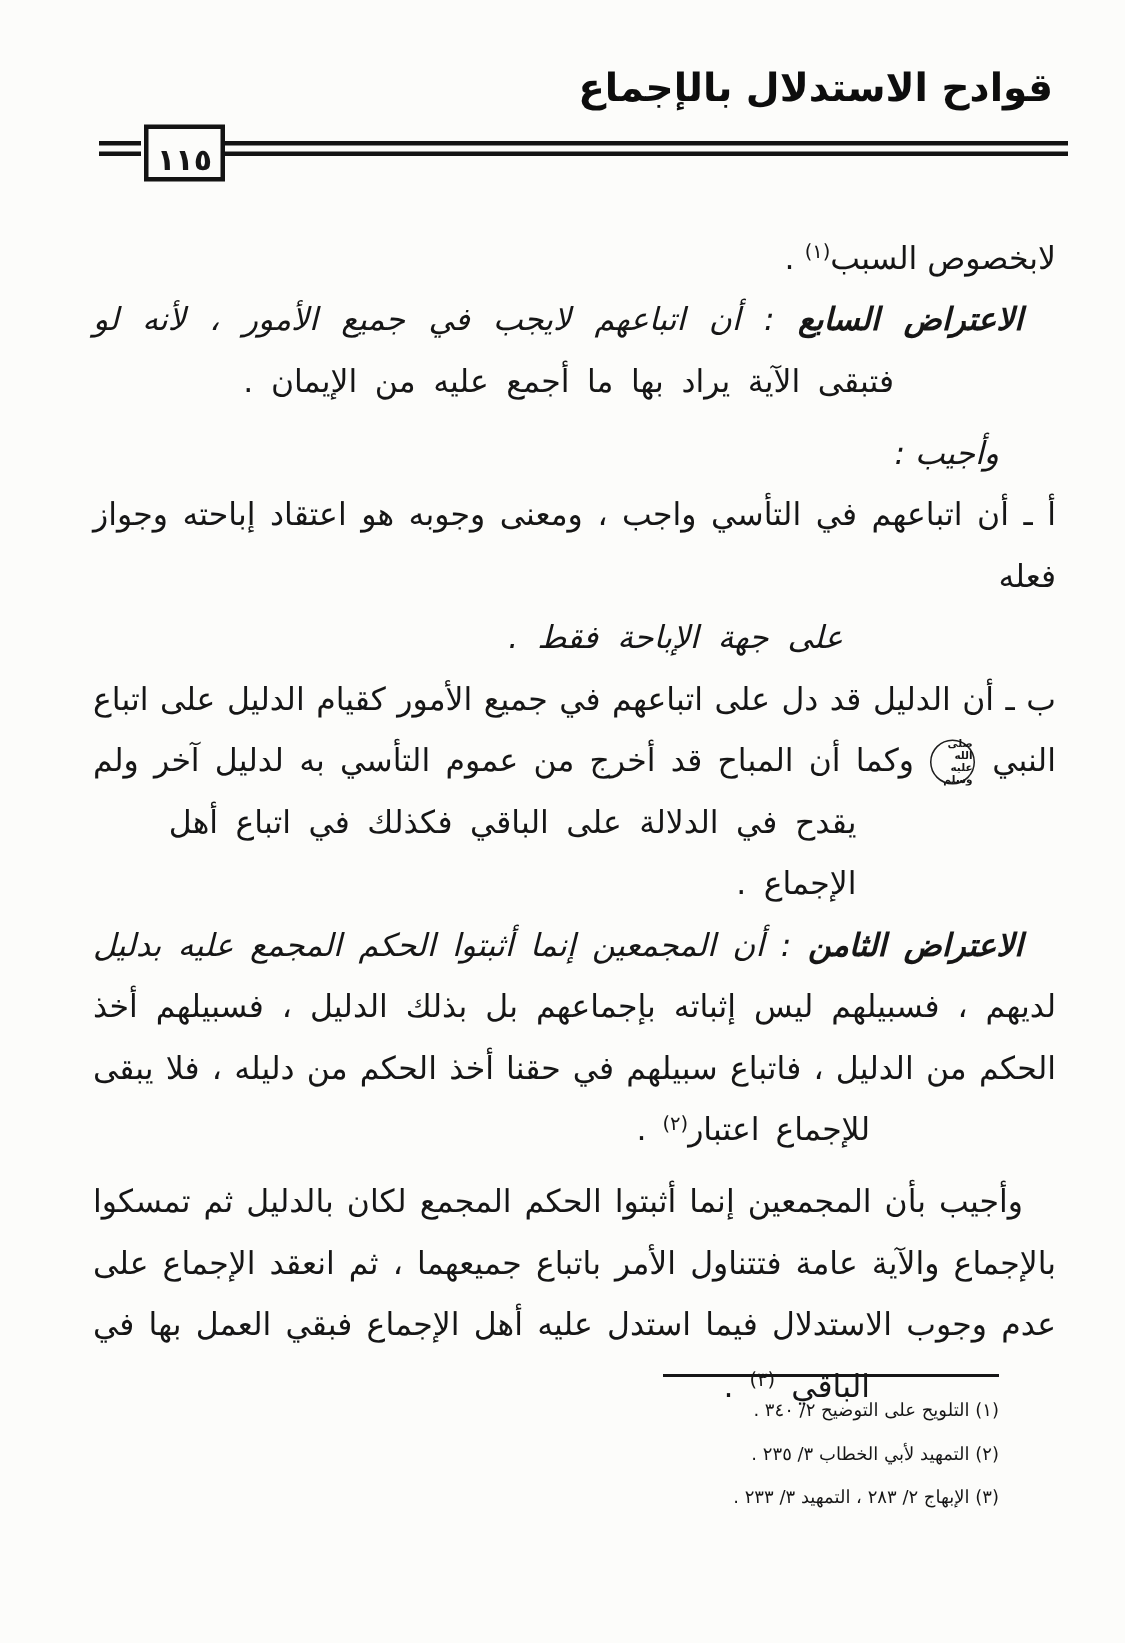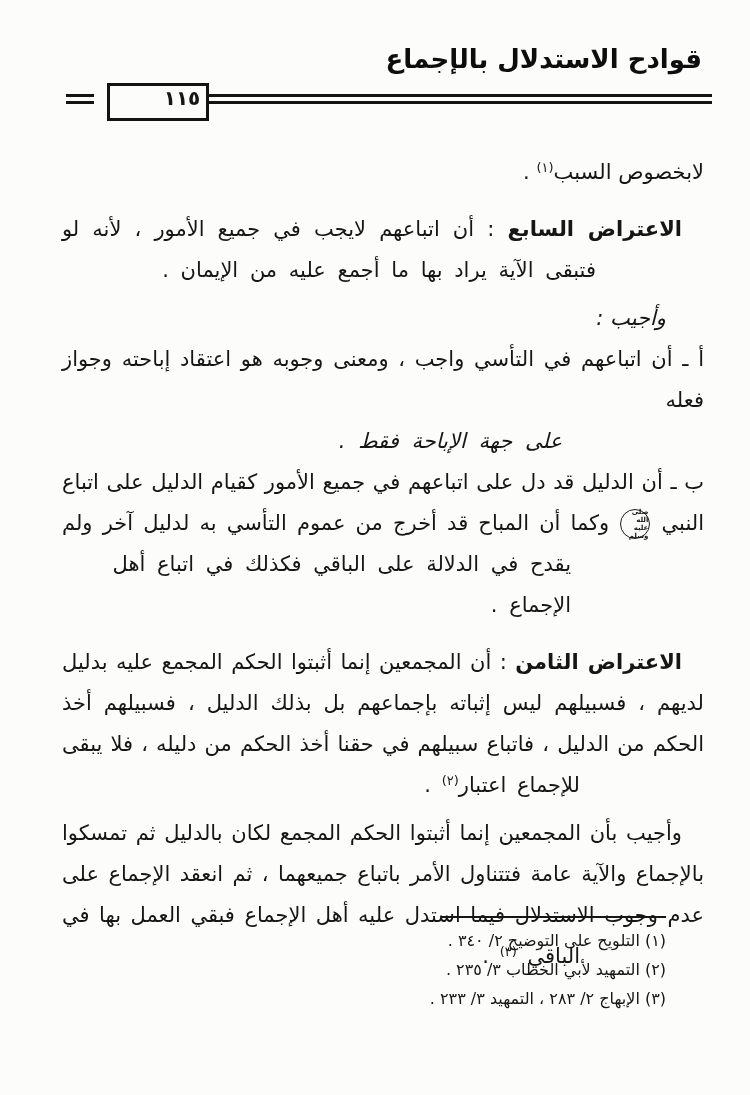--- a/index.html
+++ b/index.html
@@ -16,58 +16,58 @@
   }
   .rule-main{
     position:absolute;top:94px;left:150px;right:38px;height:4px;
     border-top:3px solid #131313;border-bottom:3px solid #131313;
   }
   .rule-stub{
     position:absolute;top:94px;left:66px;width:28px;height:4px;
     border-top:3px solid #131313;border-bottom:3px solid #131313;
   }
   .pagenum-box{
-    position:absolute;top:83px;left:107px;width:48px;height:32px;
+    position:absolute;top:83px;left:96px;width:48px;height:32px;
     border:3px solid #131313;background:#fcfcfa;z-index:2;
-    display:flex;align-items:flex-start;justify-content:center;
-    font-size:20px;font-weight:bold;padding-left:48px;
+    display:flex;align-items:flex-end;justify-content:center;
+    font-size:20px;font-weight:bold;
   }
   
   .body-text{
     position:absolute;top:152px;right:46px;left:62px;
     font-size:21px;line-height:41px;
   }
   .ln{min-height:41px;}
   .j{text-align:justify;text-align-last:justify;}
   .r{text-align:right;}
   .ind{padding-right:22px;}
   .ind2{padding-right:38px;font-style:italic;}
   .e110{padding-right:108px;word-spacing:5px;}
   .e125{padding-right:124px;word-spacing:4px;}
   .e135{padding-right:133px;word-spacing:5px;}
   .e145{padding-right:142px;word-spacing:6px;font-style:italic;}
-  .mt4{margin-top:16px;}
+  .mt4{margin-top:0;font-style:italic;}
   .mt7{margin-top:7px;}
   b.h{font-weight:bold;}
   sup{font-size:13px;line-height:0;vertical-align:7px;}
   .saw{
     display:inline-flex;width:30px;height:30px;box-sizing:border-box;
     align-items:center;justify-content:center;
     font-size:7px;line-height:1.15;font-weight:bold;
     border:1.5px solid #1d1d1d;border-radius:50%;
     vertical-align:middle;padding:1px;margin:0 1px;
   }
   
   .fn-sep{
     position:absolute;top:916px;right:84px;width:224px;height:0;
     border-top:2.5px solid #161616;
   }
   .fnblock{
     position:absolute;top:926px;right:84px;left:60px;
-    text-align:right;font-size:16px;line-height:29px;
+    text-align:right;font-size:12px;line-height:29px;
   }
 </style>
 </head>
 <body>
 
 <div class="page">
 
   <div class="title">قوادح الاستدلال بالإجماع</div>
   <div class="rule-stub"></div>
   <div class="pagenum-box">

